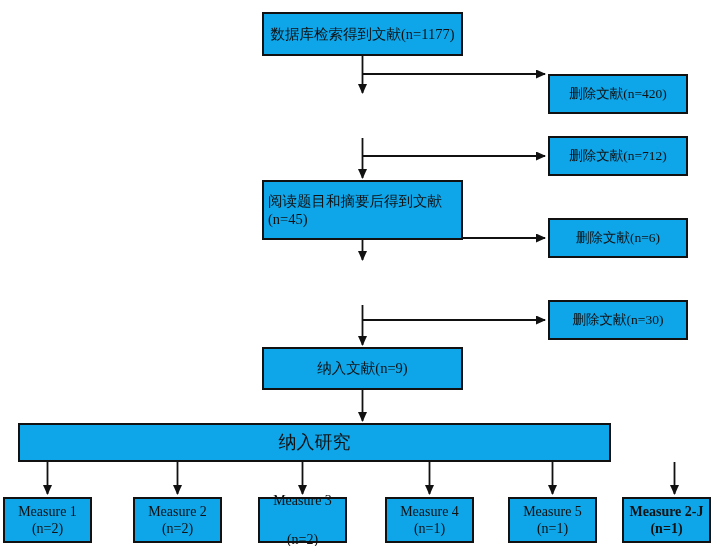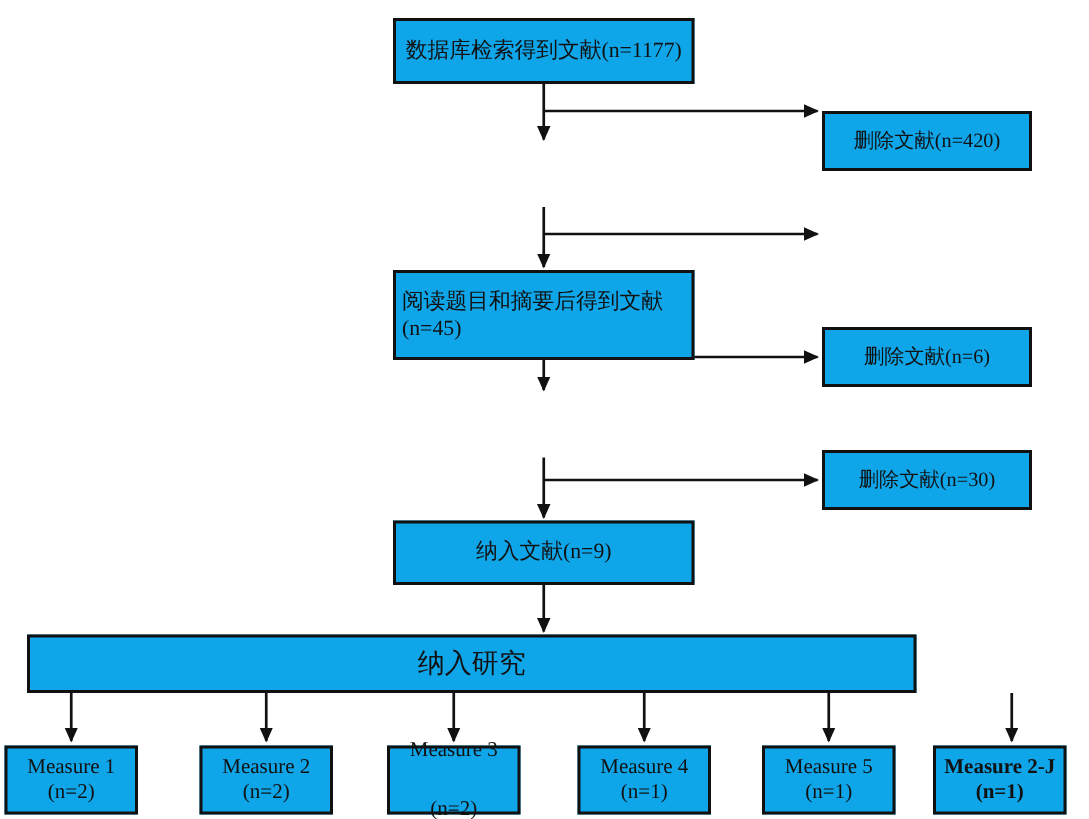--- a/index.html
+++ b/index.html
@@ -92,20 +92,21 @@
     <line x1="429.5" y1="462" x2="429.5" y2="494" marker-end="url(#ah)"></line>
     <line x1="552.5" y1="462" x2="552.5" y2="494" marker-end="url(#ah)"></line>
     <line x1="674.5" y1="462" x2="674.5" y2="494" marker-end="url(#ah)"></line>
   </svg>
 
   <div class="box b-main" id="m1">数据库检索得到文献(n=1177)</div>
   <div class="box b-main" id="m3">阅读题目和摘要后得到文献(n=45)</div>
   <div class="box b-main" id="m5">纳入文献(n=9)</div>
 
   <div class="box b-side" id="s1">删除文献(n=420)</div>
+  <div class="box b-side" id="s2">删除文献(n=712)</div>
   <div class="box b-side" id="s3">删除文献(n=6)</div>
   <div class="box b-side" id="s4">删除文献(n=30)</div>
 
   <div class="box" id="wide">纳入研究</div>
 
   <div class="box b-meas" id="t1">
     <span>Measure 1</span>
     <span>(n=2)</span>
   </div>
   <div class="box b-meas" id="t2">

